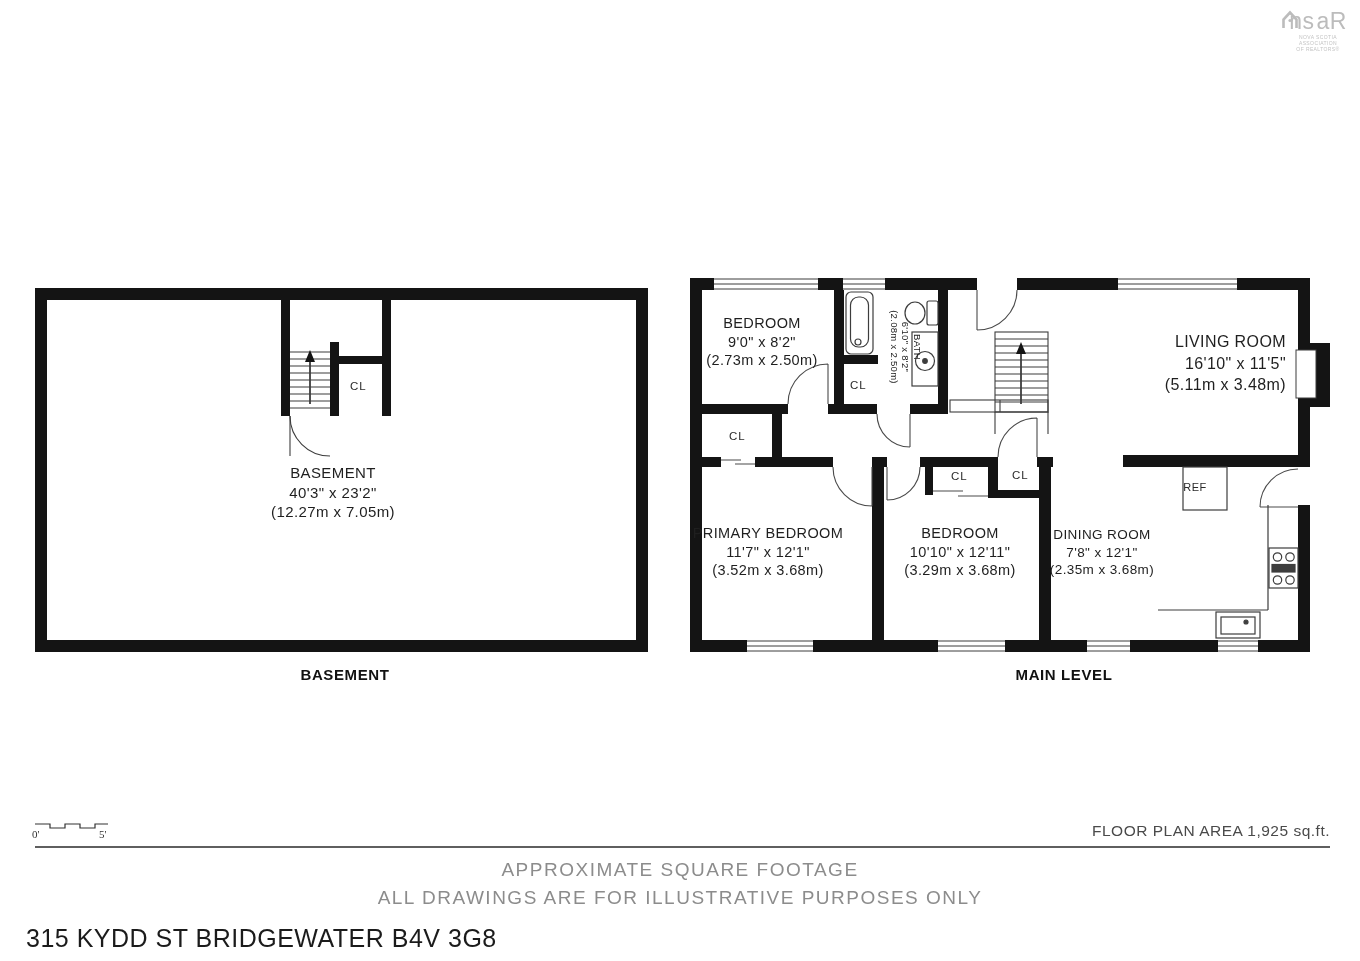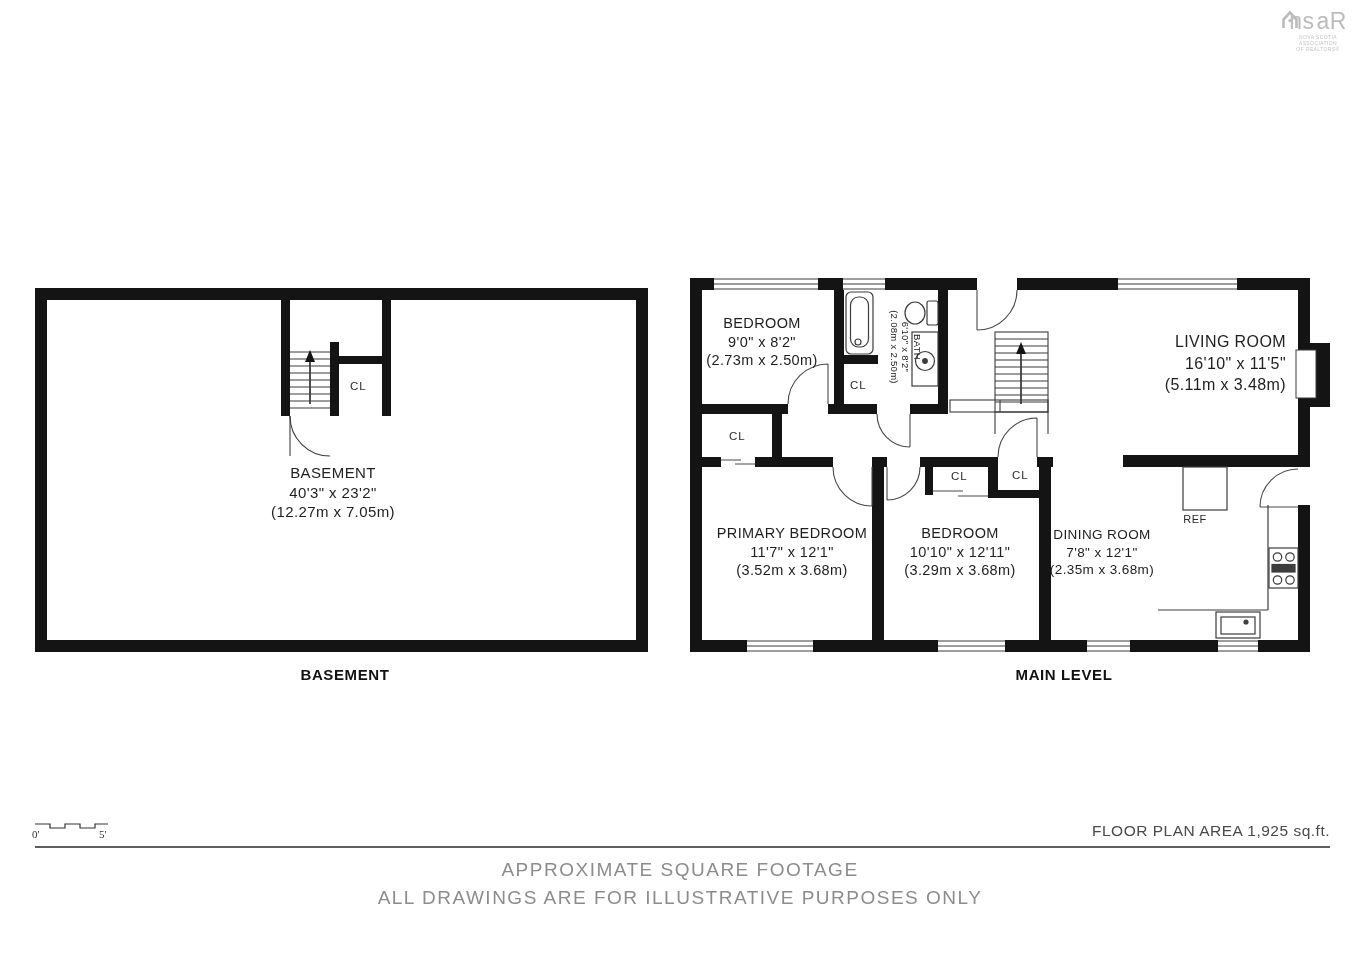--- a/index.html
+++ b/index.html
@@ -175,21 +175,21 @@
     <div>6'10" x 8'2"</div>
     <div>(2.08m x 2.50m)</div>
   </div>
 
   <div class="lbl big" style="left:1066px;top:331px;width:220px;">
     <div class="nm">LIVING ROOM</div>
     <div>16'10" x 11'5"</div>
     <div>(5.11m x 3.48m)</div>
   </div>
 
-  <div class="lbl room" style="left:692px;top:524px;width:200px;">
+  <div class="lbl room" style="left:668px;top:524px;width:200px;">
     <div class="nm">PRIMARY BEDROOM</div>
     <div>11'7" x 12'1"</div>
     <div>(3.52m x 3.68m)</div>
   </div>
 
   <div class="lbl room" style="left:870px;top:524px;width:180px;">
     <div class="nm">BEDROOM</div>
     <div>10'10" x 12'11"</div>
     <div>(3.29m x 3.68m)</div>
   </div>
@@ -205,31 +205,32 @@
     <div class="nm">BASEMENT</div>
     <div>40'3" x 23'2"</div>
     <div>(12.27m x 7.05m)</div>
   </div>
 
   <div class="cl" style="left:350px;top:380px;">CL</div>
   <div class="cl" style="left:850px;top:379px;">CL</div>
   <div class="cl" style="left:729px;top:430px;">CL</div>
   <div class="cl" style="left:951px;top:470px;">CL</div>
   <div class="cl" style="left:1012px;top:469px;">CL</div>
-  <div class="ref" style="left:1183px;top:481px;width:24px;margin-top:32px;">REF</div>
+  <div class="ref" style="left:1183px;top:481px;width:24px;">REF</div>
 
   <div class="cap" style="left:245px;top:666px;width:200px;">BASEMENT</div>
   <div class="cap" style="left:964px;top:666px;width:200px;">MAIN LEVEL</div>
 
   <div class="scale-num" style="left:32px;top:828px;">0'</div>
   <div class="scale-num" style="left:99px;top:828px;">5'</div>
 
   <div class="area-note">FLOOR PLAN AREA 1,925 sq.ft.</div>
   <div class="gray-note" style="top:859px;">APPROXIMATE SQUARE FOOTAGE</div>
   <div class="gray-note" style="top:887px;">ALL DRAWINGS ARE FOR ILLUSTRATIVE PURPOSES ONLY</div>
+  <div class="address">315 KYDD ST BRIDGEWATER B4V 3G8</div>
 
   <div class="logo">
     <div class="logo-row">
       <span class="logo-txt">ns</span>
       <span>
         <svg width="18" height="20" viewBox="0 0 18 20">
           <path d="M2.5 18 V9.5 L9 2.5 L15.5 9.5 V18" fill="none" stroke="#bcbcbc" stroke-width="2.6"></path>
           <circle cx="9" cy="10.5" r="1.6" fill="#bcbcbc"></circle>
         </svg>
       </span>

